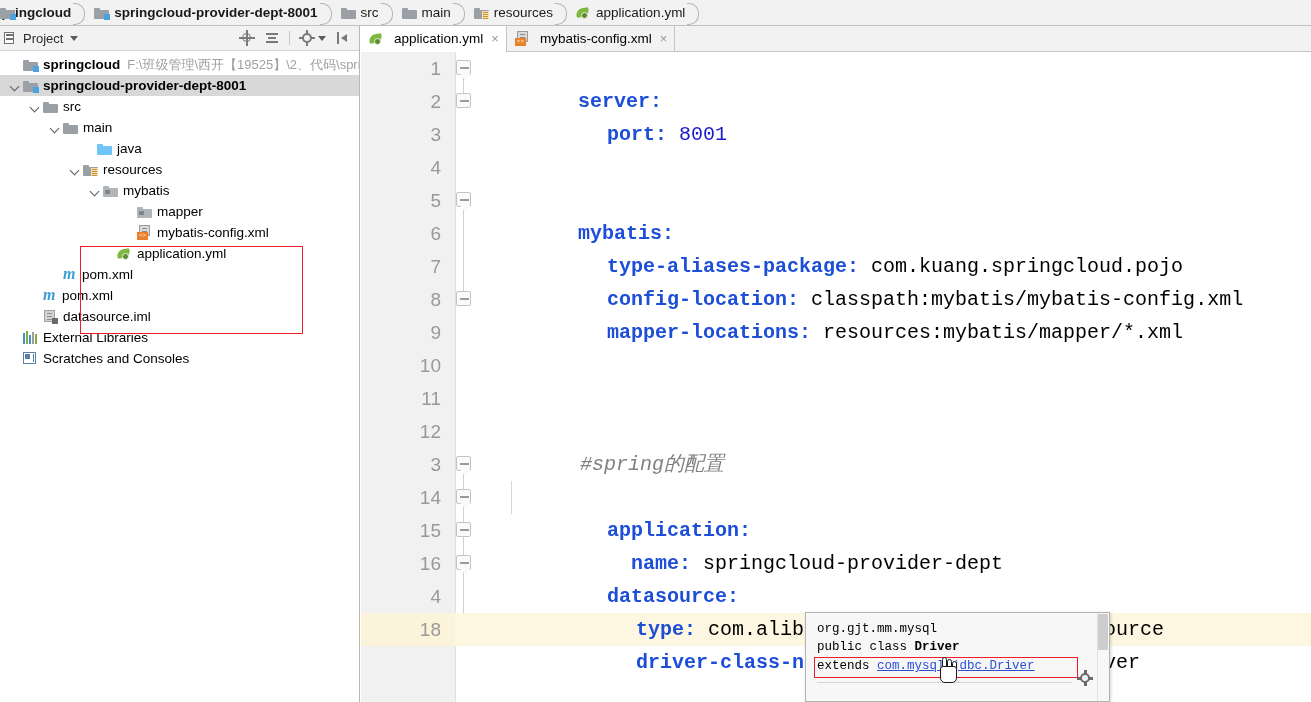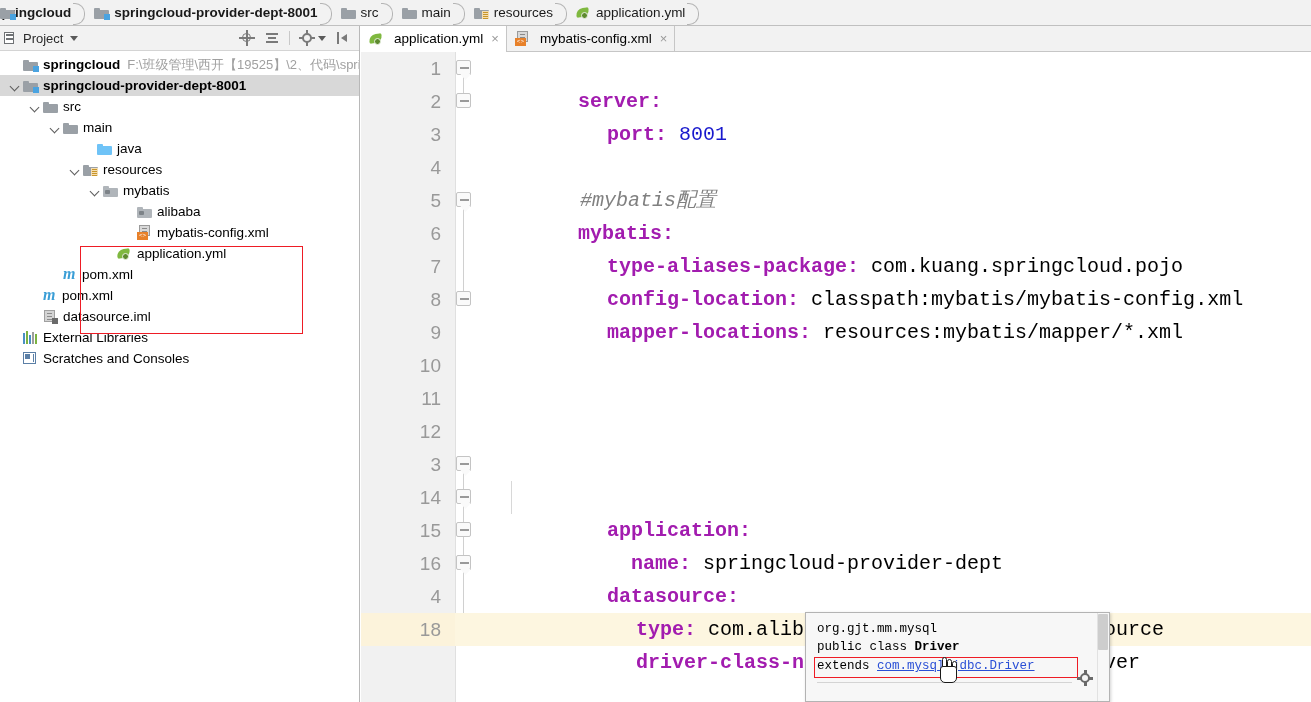--- a/index.html
+++ b/index.html
@@ -300,21 +300,21 @@
 
   #code-lines {
     position: absolute; left: 121px; top: 0; right: 0; bottom: 0;
     font-family: "Liberation Mono", monospace;
     font-size: 20px;
   }
   .cline {
     position: absolute; left: 0; height: 33px; line-height: 33px;
     white-space: pre;
   }
-  .k  { color: #a21caf; font-weight: bold; }
+  .k  { color: #1d4ed8; font-weight: bold; }
   .v  { color: #000000; }
   .num{ color: #1818cd; }
   .cm { color: #808080; font-style: italic; }
 
   .fold {
     position: absolute; width: 15px; height: 15px;
     border: 1px solid #c4c4c4; background: #fafafa;
     border-radius: 2px;
   }
   .fold .minus {
@@ -554,21 +554,21 @@
           <span class="dot"></span>
         </span>
       <span class="tlabel">mybatis</span>
     </div>
 
     <div class="trow" style="padding-left:122px;">
       <span class="chev empty"></span>
       <span class="ico ico-folder pkg">
           <span class="dot"></span>
         </span>
-      <span class="tlabel">alibaba</span>
+      <span class="tlabel">mapper</span>
     </div>
 
     <div class="trow" style="padding-left:122px;">
       <span class="chev empty"></span>
       <span class="ico ico-xmlcfg">
           <span class="page">
             <i></i>
             <i></i>
             <i></i>
           </span>
@@ -722,34 +722,34 @@
       <div class="caret-row" style="top:561px;left:-27px;"></div>
 
       <div class="indent-guide" style="left:29px;top:429px;height:33px;"></div>
 
       <div class="cline" style="top:0px;left:0px;">
         <span class="k">server:</span>
       </div>
       <div class="cline" style="top:33px;left:29px;">
         <span class="k">port: </span><span class="num">8001</span>
       </div>
-      <div class="cline" style="top:99px;left:2px;">
-        <span class="cm">#mybatis配置</span>
-      </div>
       <div class="cline" style="top:132px;left:0px;">
         <span class="k">mybatis:</span>
       </div>
       <div class="cline" style="top:165px;left:29px;">
         <span class="k">type-aliases-package: </span><span class="v">com.kuang.springcloud.pojo</span>
       </div>
       <div class="cline" style="top:198px;left:29px;">
         <span class="k">config-location: </span><span class="v">classpath:mybatis/mybatis-config.xml</span>
       </div>
       <div class="cline" style="top:231px;left:29px;">
         <span class="k">mapper-locations: </span><span class="v">resources:mybatis/mapper/*.xml</span>
+      </div>
+      <div class="cline" style="top:363px;left:2px;">
+        <span class="cm">#spring的配置</span>
       </div>
       <div class="cline" style="top:429px;left:29px;">
         <span class="k">application:</span>
       </div>
       <div class="cline" style="top:462px;left:53px;">
         <span class="k">name: </span><span class="v">springcloud-provider-dept</span>
       </div>
       <div class="cline" style="top:495px;left:29px;">
         <span class="k">datasource:</span>
       </div>

